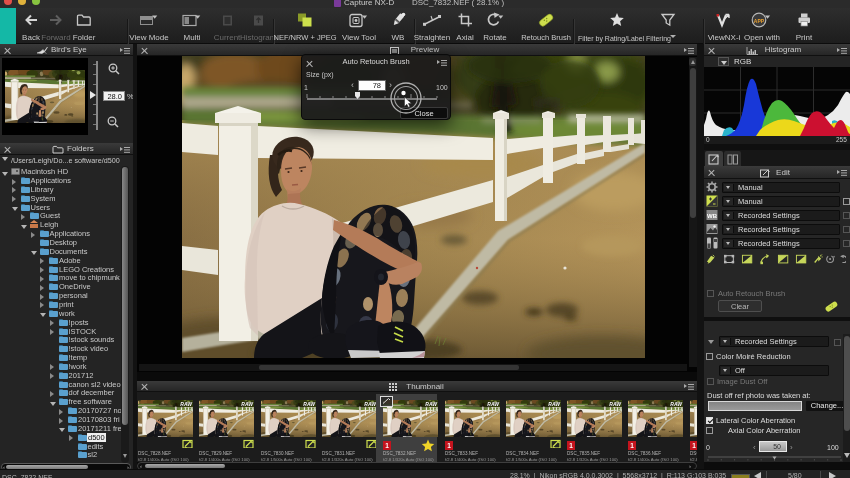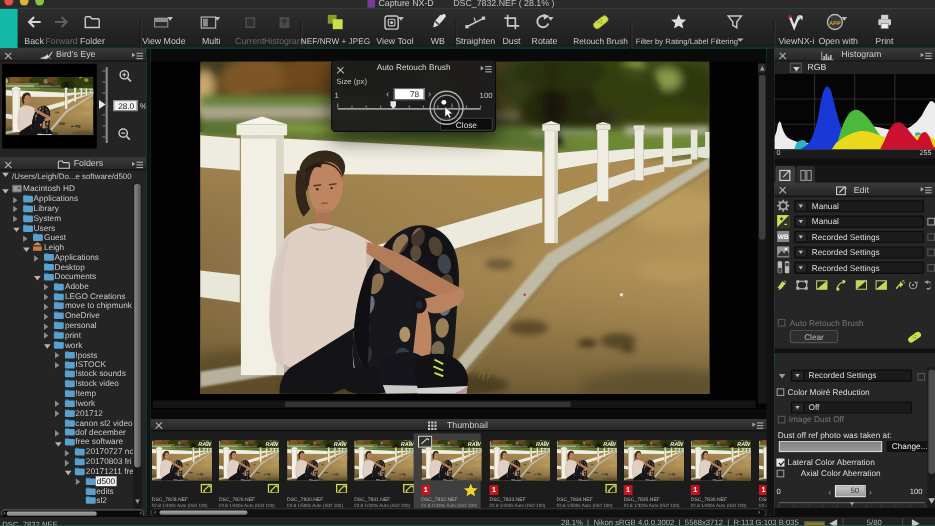--- a/index.html
+++ b/index.html
@@ -140,21 +140,21 @@
           <rect x="2" y="10.8" width="3" height="3" fill="#c8c8c8"></rect>
           <rect x="17" y="3" width="3" height="3" fill="#c8c8c8"></rect>
           <path d="M10,4 L11.5,8.3" stroke="#c8c8c8" stroke-width="1.1"></path>
         </svg>
         <div class="lb">Straighten</div>
       </div>
 <div class="tb-it" style="left:435px;width:28px">
         <svg class="ic" width="16" height="16">
           <path d="M4.5,1.5 V11.5 H15 M1.5,4.5 H11.5 V14.5" stroke="#c8c8c8" stroke-width="1.5" fill="none"></path>
         </svg>
-        <div class="lb">Dust</div>
+        <div class="lb">Axial</div>
       </div>
 <div class="tb-it" style="left:461px;width:36px">
         <svg class="ic" width="24" height="16">
           <path d="M13.5,3.2 A5.2,5.2 0 1 0 15.5,9.5" stroke="#c8c8c8" stroke-width="1.7" fill="none"></path>
           <path d="M11,0.5 L16.5,2.5 L11.5,6 Z" fill="#c8c8c8"></path>
           <path d="M19,4 l6,0 l-3,4 z" fill="#c0c0c0" transform="translate(-1,0) scale(0.85)"></path>
         </svg>
         <div class="lb">Rotate</div>
       </div>
 <div class="tb-it" style="left:499px;width:62px">
@@ -418,20 +418,29 @@
 </div>
 <div class="abs" style="left:1px;top:419px;width:130px;height:8px;border:1px solid #5a5a5a;border-radius:4px;background:#0a0a0a">
   <div class="abs" style="left:4px;top:1px;width:82px;height:4px;background:linear-gradient(#a8a8a8,#7a7a7a);border-radius:2px"></div>
   <div class="abs" style="left:1px;top:1px;color:#bbb;font-size:6px;line-height:4px">‹</div>
   <div class="abs" style="right:1px;top:1px;color:#bbb;font-size:6px;line-height:4px">›</div>
 </div>
 </div>
 <div class="abs" style="left:133px;top:44px;width:4px;height:425px;background:#121212"></div>
 
 <div class="abs" style="left:137px;top:44px;width:560px;height:425px;background:#0a0a0a">
+<div class="hdr" style="left:0;top:0;width:560px">
+        <span class="x"></span>
+  <svg style="position:absolute;left:253px;top:2.5px" width="9" height="8">
+          <rect x="0.5" y="0.5" width="8" height="7" fill="none" stroke="#ccc" stroke-width="1"></rect>
+          <rect x="2" y="2" width="5" height="4" fill="#888"></rect>
+        </svg>
+  <div class="ttl" style="left:8px">Preview</div>
+        <span class="pm"></span>
+      </div>
 <div class="abs" style="left:0;top:12px;width:560px;height:316px;background:#030303">
   <svg class="abs" style="left:45px;top:0px" width="463" height="302" viewBox="0 0 463 302">
           <use href="#photo"></use>
         </svg>
   <div class="abs" style="left:552px;top:1px;width:8px;height:310px;background:#161616">
     <div class="abs" style="left:0px;top:1px;width:7px;height:8px;background:#2e2e2e;border-radius:2px">
             <div class="abs" style="left:1.5px;top:2px;width:0;height:0;border-bottom:4px solid #999;border-left:2px solid transparent;border-right:2px solid transparent"></div>
           </div>
     <div class="abs" style="left:0.5px;top:11px;width:6px;height:150px;background:#3e3e3e;border-radius:3px"></div>
   </div>

